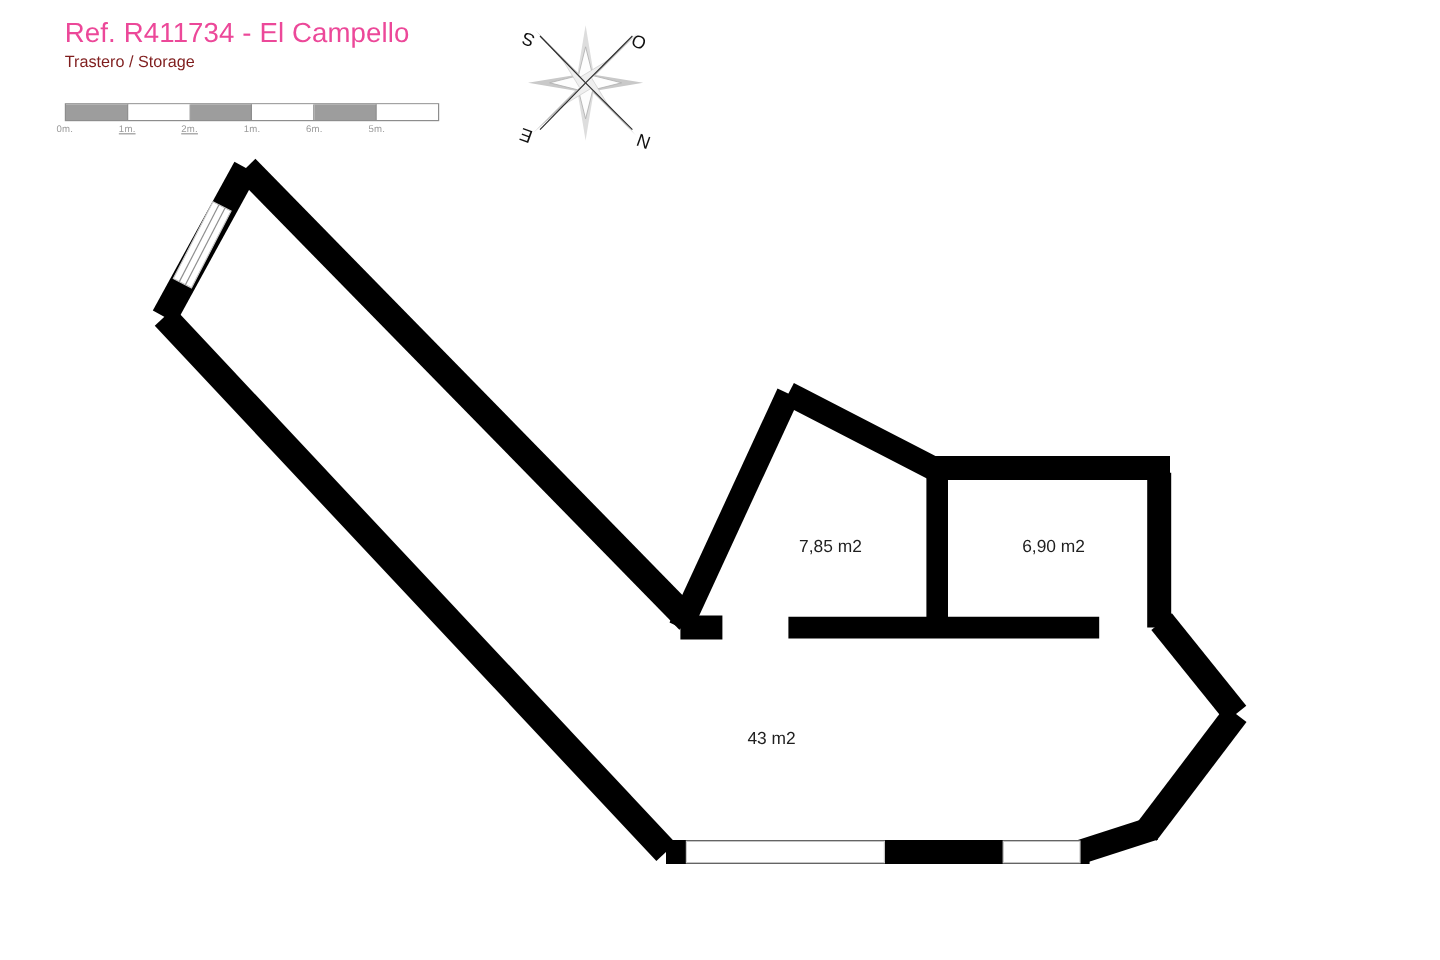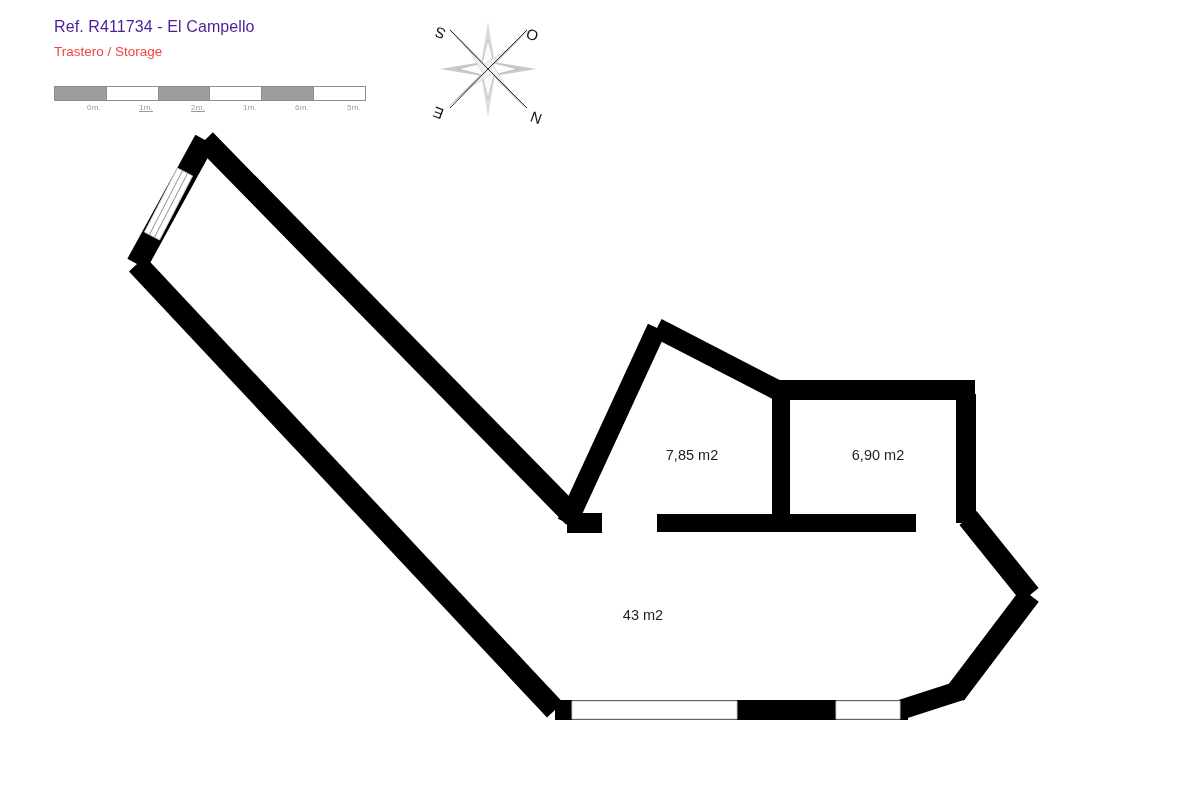--- a/index.html
+++ b/index.html
@@ -18,31 +18,31 @@
   }
 
   
   #header-block {
     position: absolute;
     left: 54px;
     top: 14px;
     width: 420px;
   }
   #plan-title {
-    font-size: 16px;
+    font-size: 23px;
     font-weight: 400;
     letter-spacing: 0.1px;
-    color: #4c1d95;
+    color: #ec4899;
     line-height: 26px;
     white-space: nowrap;
   }
   #plan-subtitle {
     font-size: 13.5px;
     font-weight: 400;
-    color: #ef4444;
+    color: #7f1d1d;
     line-height: 18px;
     margin-top: 3px;
     white-space: nowrap;
   }
 
   
   #scale-bar-block {
     position: absolute;
     left: 54px;
     top: 86px;
@@ -64,21 +64,20 @@
   }
   .scale-seg:last-child { border-right: none; }
   .scale-seg.filled { background: #9d9d9d; }
   .scale-seg.empty  { background: #ffffff; }
 
   #scale-labels {
     position: relative;
     width: 312px;
     height: 14px;
     margin-top: 2px;
-    margin-left: 40px;
   }
   .scale-label {
     position: absolute;
     top: 0;
     font-size: 8px;
     color: #9a9a9a;
     transform: translateX(-50%);
     white-space: nowrap;
     letter-spacing: 0.2px;
   }

